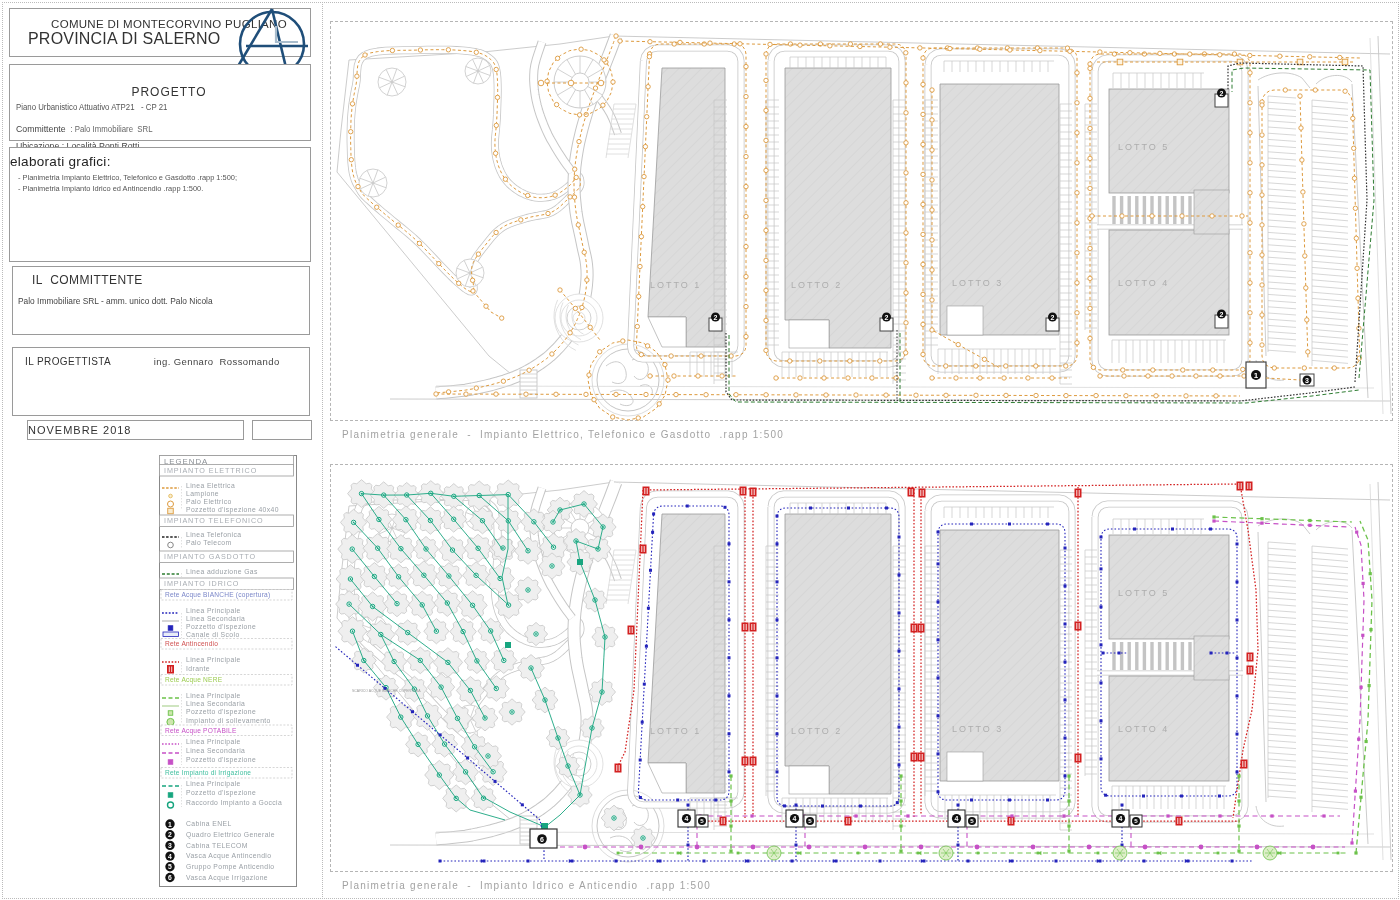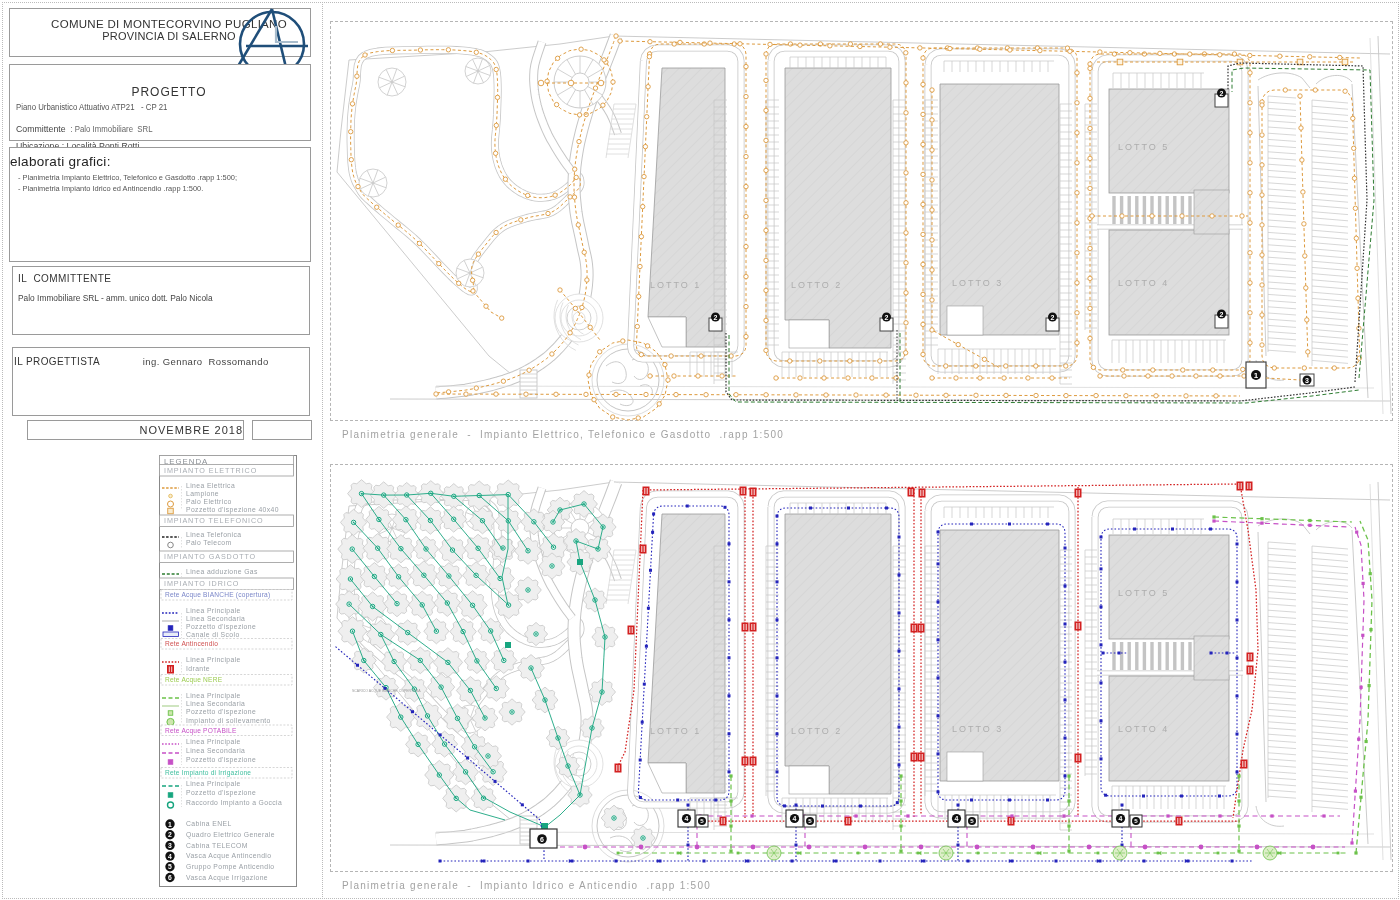--- a/index.html
+++ b/index.html
@@ -9,21 +9,21 @@
 svg text.lt{fill:#adadad;font-size:9px;letter-spacing:2px;font-family:"Liberation Sans",sans-serif}
 </style></head>
 <body>
 
 <div style="position:absolute;left:2px;top:2px;width:1395px;height:895px;border:1px dotted #bbb"></div>
 
 <div style="position:absolute;left:322px;top:2px;width:0;height:895px;border-left:1px dotted #bbb"></div>
 
 <div class="box" style="left:9px;top:8px;width:300px;height:47px">
   <div class="t1" style="text-align:center;font-size:11.5px;margin-top:9px;white-space:nowrap;letter-spacing:0.3px;color:#333;padding-left:18px">COMUNE DI MONTECORVINO PUGLIANO</div>
-  <div class="t1" style="text-align:center;font-size:11px;margin-top:0;white-space:nowrap;letter-spacing:0.2px;color:#333;padding-left:18px">PROVINCIA DI SALERNO</div>
+  <div class="t1" style="text-align:left;font-size:16px;margin-top:0;white-space:nowrap;letter-spacing:0.2px;color:#333;padding-left:18px">PROVINCIA DI SALERNO</div>
 </div>
 
 <svg style="position:absolute;left:226px;top:4px" width="92" height="82" viewBox="0 0 92 82">
   <circle cx="46" cy="40" r="32" stroke="#1f4e79" stroke-width="2.6" fill="none"></circle>
   <line x1="5" y1="74" x2="46" y2="5" stroke="#1f4e79" stroke-width="2.6"></line>
   <line x1="46" y1="5" x2="62" y2="72" stroke="#1f4e79" stroke-width="2.6"></line>
   <line x1="20" y1="42" x2="82" y2="42" stroke="#1f4e79" stroke-width="2.6"></line>
   <path d="M 50,22 L 50,38 L 72,38" stroke="#a8bccc" stroke-width="2.2" fill="none"></path>
 </svg>
 
@@ -34,30 +34,30 @@
   <div style="font-size:9.5px;color:#444;margin:6px 0 0 6px;transform:scaleX(0.92);transform-origin:left">Ubicazione : Località Ponti Rotti</div>
 </div>
 
 <div class="box" style="left:9px;top:147px;width:300px;height:113px">
   <div style="font-size:13.5px;color:#222;margin:6px 0 0 0;letter-spacing:0.3px">elaborati grafici:</div>
   <div style="font-size:8px;color:#555;margin:4px 0 0 8px;white-space:nowrap;transform:scaleX(0.93);transform-origin:left">-&nbsp;Planimetria Impianto Elettrico, Telefonico e Gasdotto .rapp 1:500;</div>
   <div style="font-size:8px;color:#555;margin:2px 0 0 8px;white-space:nowrap;transform:scaleX(0.93);transform-origin:left">-&nbsp;Planimetria Impianto Idrico ed Antincendio .rapp 1:500.</div>
 </div>
 
 <div class="box" style="left:12px;top:266px;width:296px;height:67px">
-  <div style="font-size:10px;color:#333;margin:6px 0 0 5px;letter-spacing:0.4px">IL&nbsp; COMMITTENTE</div>
+  <div style="font-size:12px;color:#333;margin:6px 0 0 19px;letter-spacing:0.4px">IL&nbsp; COMMITTENTE</div>
   <div style="font-size:9px;color:#444;margin:9px 0 0 5px;white-space:nowrap;transform:scaleX(0.93);transform-origin:left">Palo Immobiliare SRL - amm. unico dott. Palo Nicola</div>
 </div>
 
 <div class="box" style="left:12px;top:347px;width:296px;height:67px">
-  <div style="font-size:10px;color:#333;margin:8px 0 0 1px;letter-spacing:0.4px;white-space:nowrap">IL PROGETTISTA <span style="margin-left:40px;font-size:9.5px;color:#444">ing. Gennaro&nbsp; Rossomando</span></div>
+  <div style="font-size:10px;color:#333;margin:8px 0 0 12px;letter-spacing:0.4px;white-space:nowrap">IL PROGETTISTA <span style="margin-left:40px;font-size:9.5px;color:#444">ing. Gennaro&nbsp; Rossomando</span></div>
 </div>
 
 <div class="box" style="left:27px;top:420px;width:215px;height:18px">
-  <div class="t1" style="text-align:right;font-size:11px;margin-top:3px;letter-spacing:1px;color:#333">NOVEMBRE 2018</div>
+  <div class="t1" style="text-align:left;font-size:11px;margin-top:3px;letter-spacing:1px;color:#333">NOVEMBRE 2018</div>
 </div>
 
 <div class="box" style="left:252px;top:420px;width:58px;height:18px"></div>
 
 <div class="box" style="left:159px;top:455px;width:136px;height:430px;border-color:#888"></div>
 <svg style="position:absolute;left:159px;top:455px" width="136" height="430" viewBox="0 0 136 430">
     <rect x="0.5" y="0.5" width="134" height="11.5" fill="#fff" stroke="#999" stroke-width="0.8"></rect>
     <text x="5" y="8.5" fill="#8a8f95" font-size="7.8" letter-spacing="1.0" text-anchor="start" font-family="Liberation Sans,sans-serif">LEGENDA</text>
     <rect x="0.5" y="9.5" width="134" height="11.5" fill="#fff" stroke="#999" stroke-width="0.8"></rect>
     <text x="5" y="17.5" fill="#a8adb3" font-size="7.2" letter-spacing="0.9" text-anchor="start" font-family="Liberation Sans,sans-serif">IMPIANTO ELETTRICO</text>

